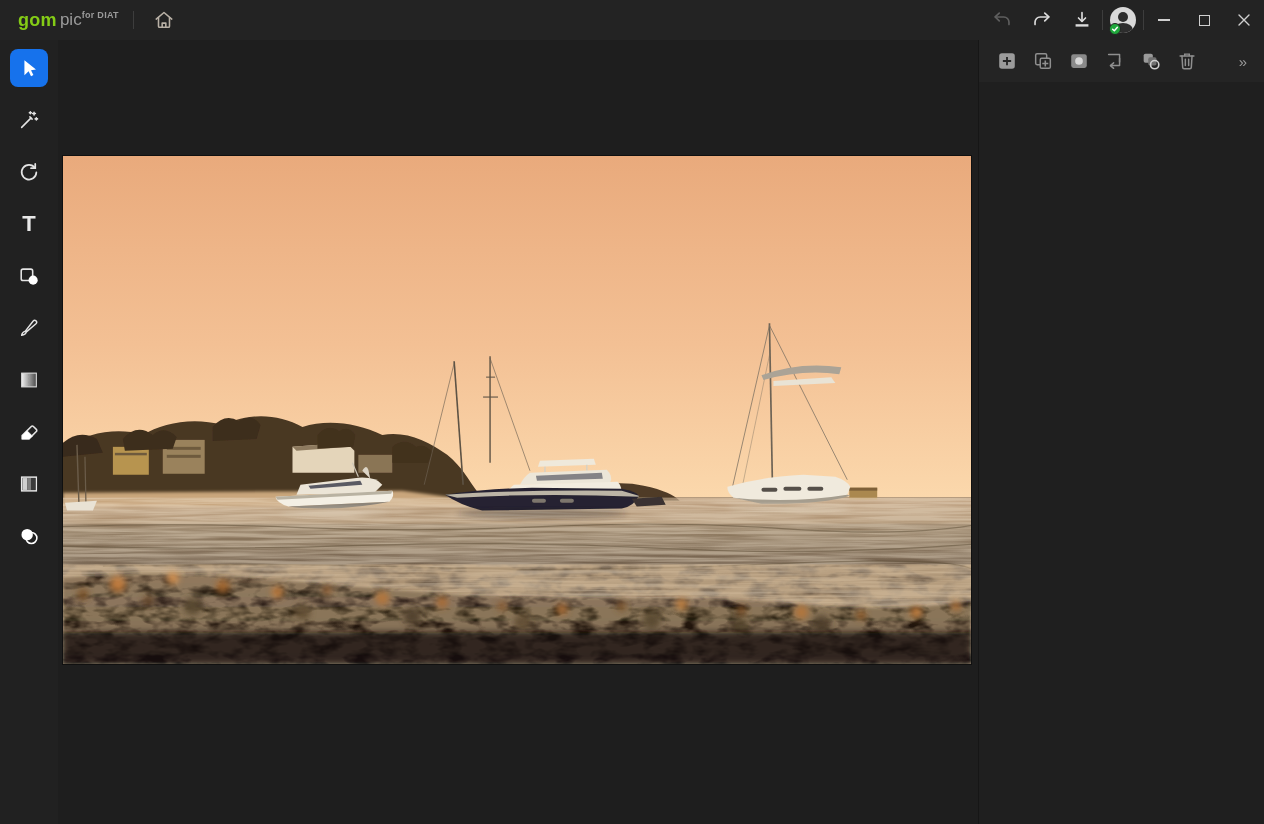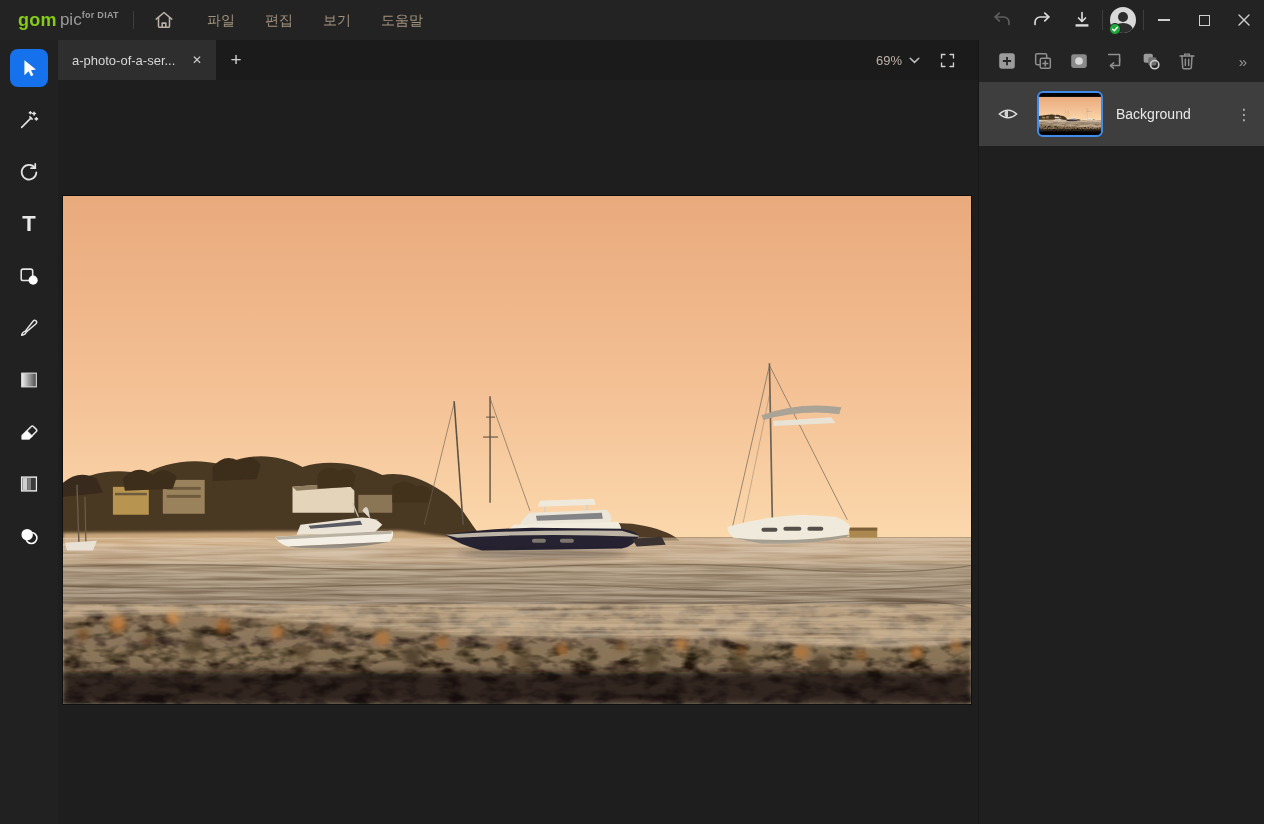--- a/index.html
+++ b/index.html
@@ -80,26 +80,20 @@
   <div class="vdiv"></div>
   <div class="icon-btn home-btn">
     <span>
       <svg width="22" height="22" viewBox="0 0 24 24" fill="none" stroke="#b9b1a6" stroke-width="1.7" stroke-linejoin="round" stroke-linecap="round">
         <path d="M3.5 11 L12 3.8 L20.5 11"></path>
         <path d="M6 9.3 V18.8 a1.2 1.2 0 0 0 1.2 1.2 H16.8 a1.2 1.2 0 0 0 1.2 -1.2 V9.3"></path>
         <path d="M10 20 v-4.6 h4 V20"></path>
       </svg>
     </span>
   </div>
-  <div class="menu">
-    <div class="menu-item">파일</div>
-    <div class="menu-item">편집</div>
-    <div class="menu-item">보기</div>
-    <div class="menu-item">도움말</div>
-  </div>
 
   <div class="top-actions">
     <div class="icon-btn">
       <span>
         <svg width="22" height="22" viewBox="0 0 24 24" fill="none" stroke="#5f5f5f" stroke-width="1.8" stroke-linecap="round" stroke-linejoin="round">
           <path d="M9 4.5 L4.5 8.7 L9 12.9"></path>
           <path d="M4.8 8.7 H14 a5.6 5.6 0 0 1 5.6 5.6 V17"></path>
         </svg>
       </span>
     </div>
@@ -234,44 +228,20 @@
       <span>
         <svg width="22" height="22" viewBox="0 0 24 24">
           <circle cx="10" cy="10.5" r="6.2" fill="#fff"></circle>
           <circle cx="14.6" cy="14.2" r="6" fill="none" stroke="#fff" stroke-width="1.7"></circle>
         </svg>
       </span>
     </div>
   </div>
 
   <div class="center-col">
-    <div class="tabbar">
-      <div class="tab">
-        <span class="tab-label">a-photo-of-a-ser...</span>
-        <span class="tab-close">✕</span>
-      </div>
-      <div class="newtab">+</div>
-      <div class="view-controls">
-        <div class="zoom-ctl">
-          <span class="zoom-val">69%</span>
-          <span>
-            <svg width="11" height="7" viewBox="0 0 11 7" fill="none" stroke="#bdbdbd" stroke-width="1.5" stroke-linecap="round">
-                <path d="M1.2 1.2 L5.5 5.4 L9.8 1.2"></path>
-              </svg>
-          </span>
-        </div>
-        <div class="icon-btn" style="width:30px;height:30px">
-          <span>
-            <svg width="17" height="17" viewBox="0 0 20 20" fill="none" stroke="#cfcfcf" stroke-width="1.6" stroke-linecap="round">
-              <path d="M3 7 V3 H7 M13 3 H17 V7 M17 13 V17 H13 M7 17 H3 V13"></path>
-            </svg>
-          </span>
-        </div>
-      </div>
-    </div>
 
     <div class="canvas">
       <div class="photo-frame">
         <svg viewBox="0 0 910 510" width="908" height="508" preserveAspectRatio="none">
           <defs>
             <linearGradient id="skyG" x1="0" y1="0" x2="0" y2="1">
               <stop offset="0" stop-color="#e9aa7c"></stop>
                 <stop offset="0.55" stop-color="#f3c094"></stop>
                 <stop offset="1" stop-color="#fbd8ac"></stop>
             </linearGradient>
@@ -489,33 +459,16 @@
             <path d="M4.5 6.5 H19.5"></path>
             <path d="M9.5 6 V4.5 h5 V6"></path>
             <path d="M6.5 6.5 L7.3 19 a1.5 1.5 0 0 0 1.5 1.4 h6.4 a1.5 1.5 0 0 0 1.5 -1.4 L17.5 6.5"></path>
             <path d="M10.2 10 v7 M13.8 10 v7"></path>
           </svg>
         </span>
       </div>
       <div class="collapse-btn">»</div>
     </div>
 
-    <div class="layer-row">
-      <div class="eye-btn">
-        <span>
-          <svg width="22" height="22" viewBox="0 0 24 24" fill="none" stroke="#e0e0e0" stroke-width="1.5">
-            <path d="M2.5 12 Q12 3.5 21.5 12 Q12 20.5 2.5 12 Z"></path>
-            <path d="M12 8.2 a3.8 3.8 0 1 0 0 7.6 a3.8 3.8 0 0 0 0 -7.6 M12 8.2 a3.8 3.8 0 0 1 0 7.6" fill="#e0e0e0" stroke="none" opacity="0.9"></path>
-          </svg>
-        </span>
-      </div>
-      <div class="thumb-box">
-        <svg viewBox="0 0 910 510" width="62" height="42" preserveAspectRatio="xMidYMid meet">
-          <use href="#photoArt"></use>
-        </svg>
-      </div>
-      <div class="layer-name">Background</div>
-      <div class="layer-menu">⋮</div>
-    </div>
 
     <div class="panel-body"></div>
   </div>
 </div>
 
 </body></html>

